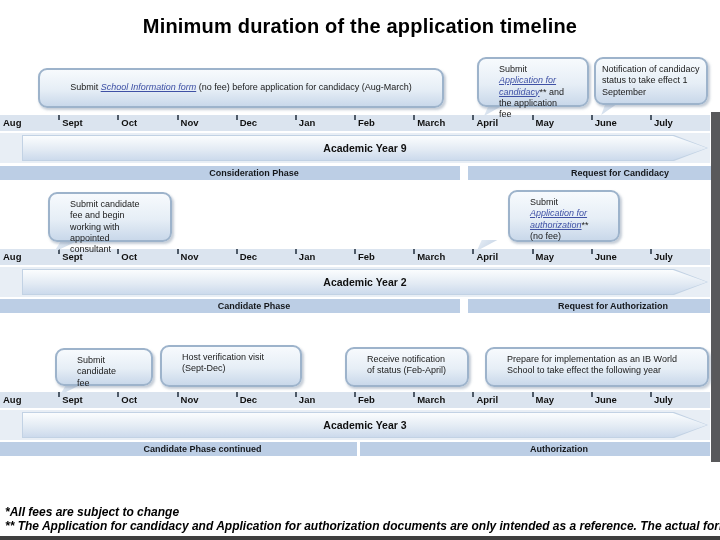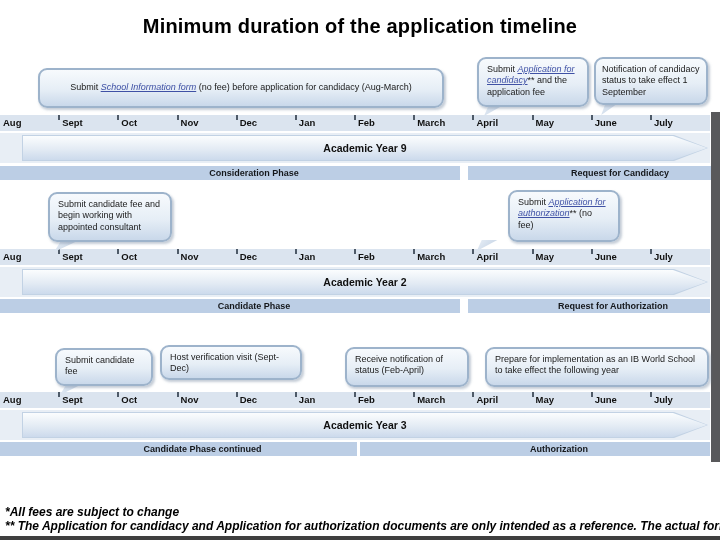--- a/index.html
+++ b/index.html
@@ -6,29 +6,29 @@
   html,body { width:720px; height:540px; background:#fff; font-family:"Liberation Sans", sans-serif; }
   .stage { position:absolute; top:0; left:0; width:720px; height:540px; overflow:hidden; background:#fff; }
 
   .title { position:absolute; top:15px; left:0; width:720px; text-align:center;
            font-size:20px; font-weight:bold; color:#000; letter-spacing:.2px; }
 
   
   .callout { position:absolute; border:2px solid #9db3cb; border-radius:9px;
              background:linear-gradient(to bottom,#f7fafd 0%, #e6eef6 55%, #c9d8ea 100%);
              box-shadow:1.5px 2px 2.5px rgba(110,130,155,.4);
-             font-size:9px; line-height:1.25; color:#1a1a1a; padding:5px 8px; z-index:3; }
+             font-size:9px; line-height:1.25; color:#1a1a1a; padding:5px 20px; z-index:3; }
   .callout .link { color:#3f51a5; font-style:italic; text-decoration:underline; cursor:pointer; }
   .co-a { left:38px; top:68px; width:406px; height:40px; display:flex; align-items:center; justify-content:center; text-align:center; }
   .co-b { left:477px; top:57px; width:112px; height:50px; }
   .co-c { left:594px; top:57px; width:114px; height:48px; padding:5px 6px; }
   .co-d { left:48px;  top:192px; width:124px; height:50px; }
   .co-e { left:468px; top:190px; width:112px; height:52px;margin-left:40px; }
   .co-f { left:55px;  top:348px; width:98px;  height:38px; }
-  .co-g { left:160px; top:345px; width:142px; height:35px; }
+  .co-g { left:160px; top:345px; width:142px; height:42px; }
   .co-h { left:345px; top:347px; width:124px; height:40px; }
   .co-i { left:485px; top:347px; width:224px; height:40px; }
 
   .tail { position:absolute; z-index:2;
           background:linear-gradient(135deg,#e9f0f8 0%, #b7c8dd 100%); }
   .tail-b { left:484px; top:104px; width:26px; height:12px; clip-path:polygon(20% 0, 82% 0, 0 100%); }
   .tail-c { left:600px; top:102px; width:24px; height:13px; clip-path:polygon(25% 0, 82% 0, 5% 100%); }
   .tail-d { left:54px;  top:240px; width:30px; height:12px; clip-path:polygon(25% 0, 85% 0, 0 100%); }
   .tail-e { left:476px; top:240px; width:26px; height:11px; clip-path:polygon(22% 0, 82% 0, 3% 100%); }
   .tail-f { left:60px;  top:384px; width:26px; height:11px; clip-path:polygon(25% 0, 85% 0, 0 100%); }

